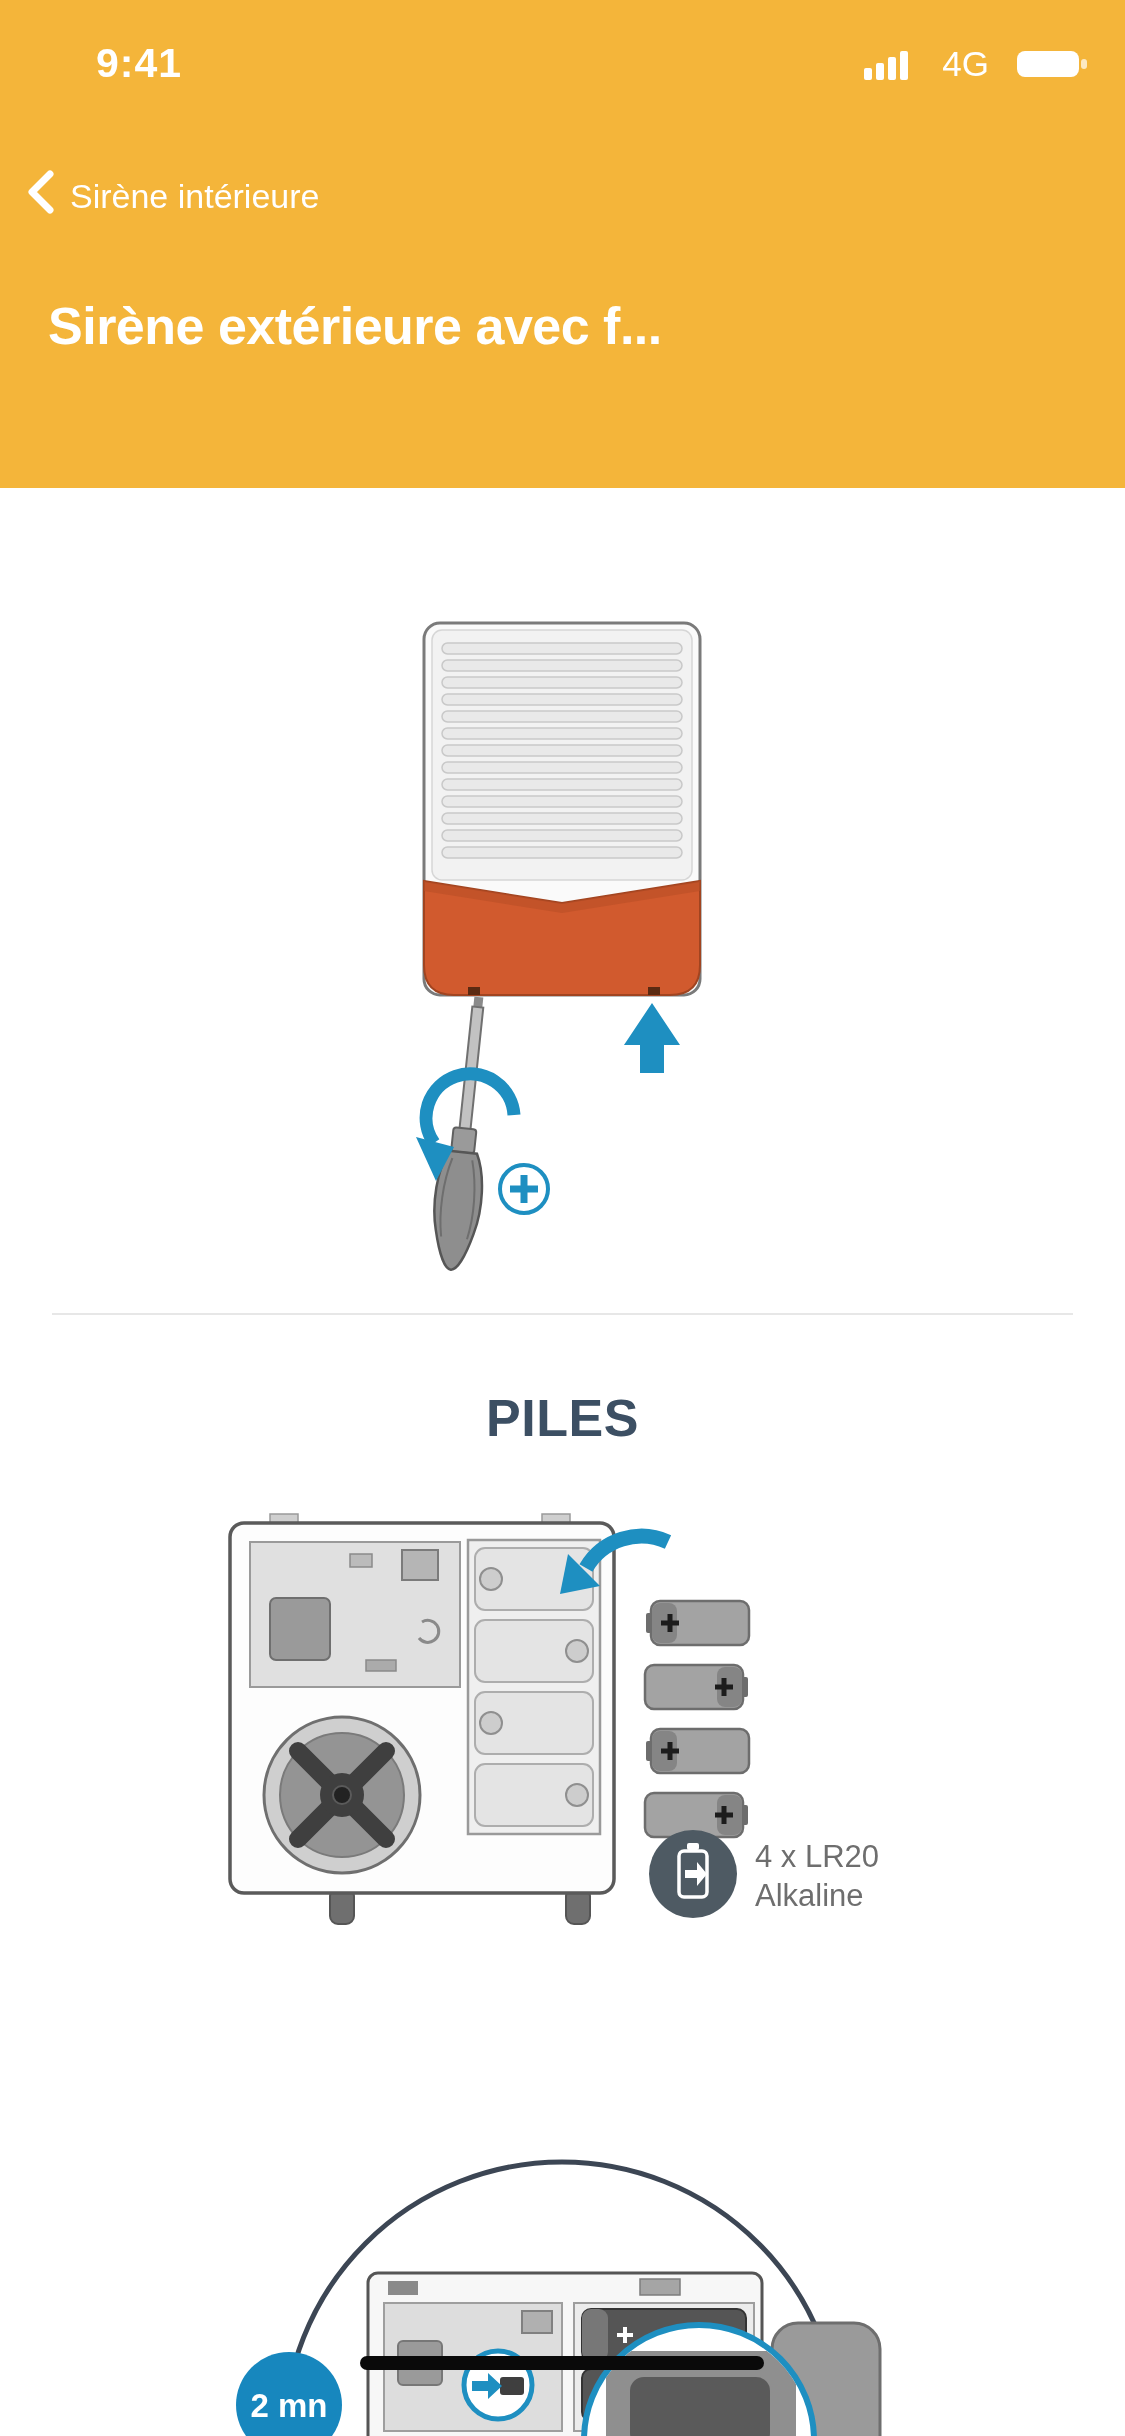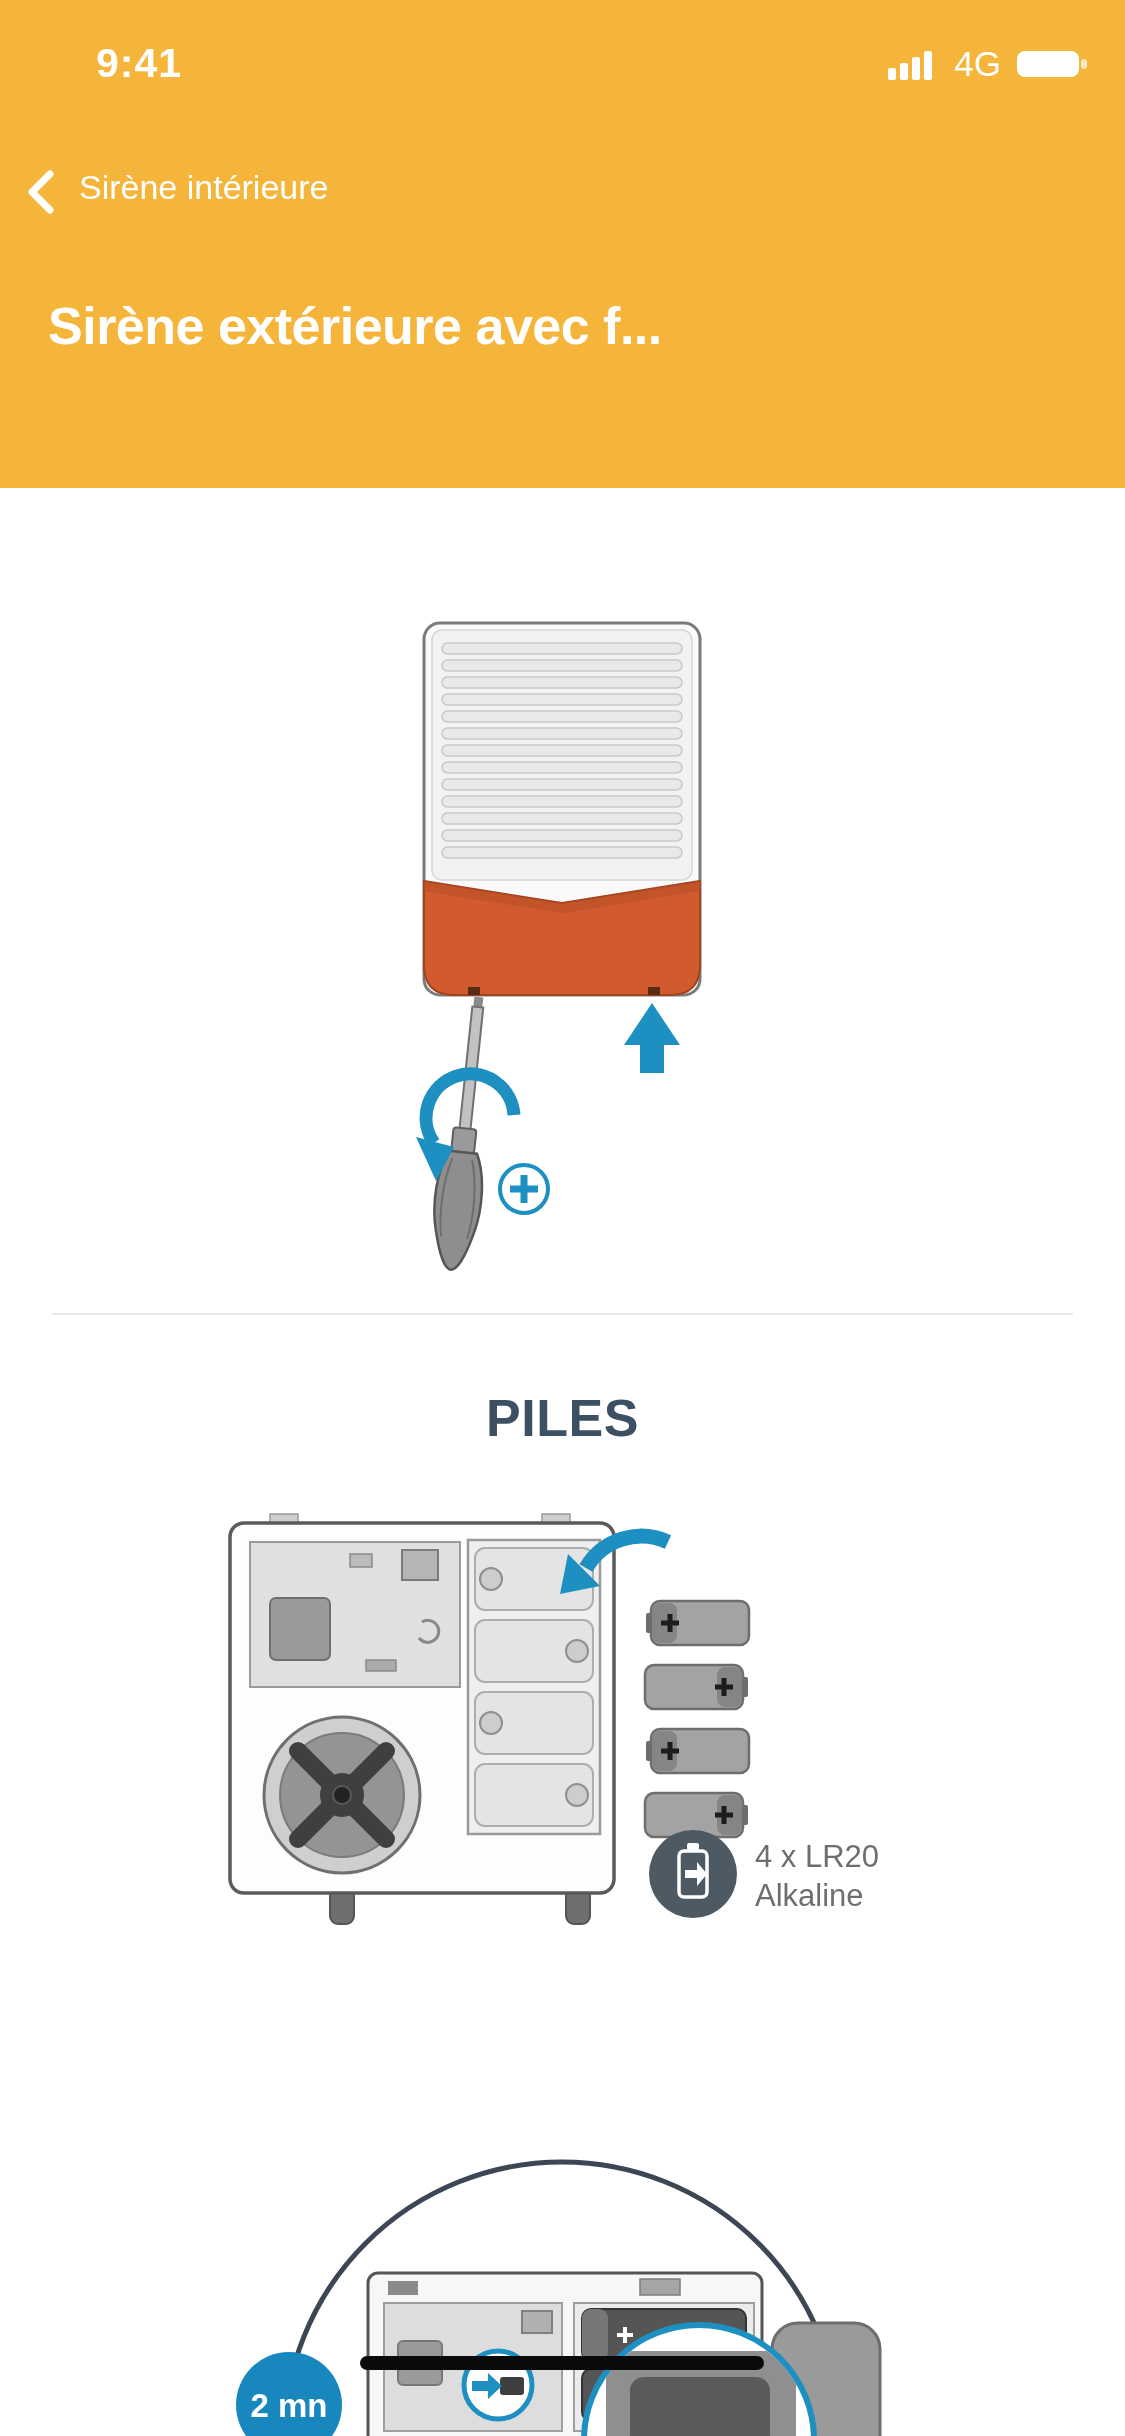--- a/index.html
+++ b/index.html
@@ -3,24 +3,24 @@
 <meta charset="utf-8">
 <style>
   * { margin:0; padding:0; box-sizing:border-box; }
   html,body { background:#ffffff; }
   body { font-family:"Liberation Sans", sans-serif; }
   .screen { position:relative; width:1125px; height:2436px; background:#ffffff; overflow:hidden; margin:0 auto; }
 
   
   .header { position:absolute; top:0; left:0; width:1125px; height:488px; background:#F4B53A; }
   .status-time { position:absolute; left:96px; top:40px; font-size:41px; font-weight:600; color:#ffffff; letter-spacing:1px; }
-  .status-right { position:absolute; right:36px; top:44px; display:flex; align-items:center; gap:16px; }
+  .status-right { position:absolute; right:36px; top:44px; display:flex; align-items:center; gap:28px; }
   .network-label { color:#ffffff; font-size:35px; font-weight:500; }
 
-  .back-row { position:absolute; left:24px; top:168px; display:flex; align-items:flex-start; gap:21px; cursor:pointer; }
+  .back-row { position:absolute; left:24px; top:168px; display:flex; align-items:flex-end; gap:12px; cursor:pointer; }
   .back-label { color:#ffffff; font-size:34px; font-weight:400; }
 
   .page-title { position:absolute; left:48px; top:296px; width:1070px; font-size:52px; font-weight:700; color:#ffffff; white-space:nowrap; overflow:hidden; letter-spacing:-0.5px; }
 
   
   .section-heading { position:absolute; left:0; width:1125px; text-align:center; font-size:52px; font-weight:600; color:#3C4F63; letter-spacing:0.5px; }
   .heading-ouverture { top:502px; }
   .heading-piles { top:1388px; }
   .heading-memorisation { top:2040px; }
 

